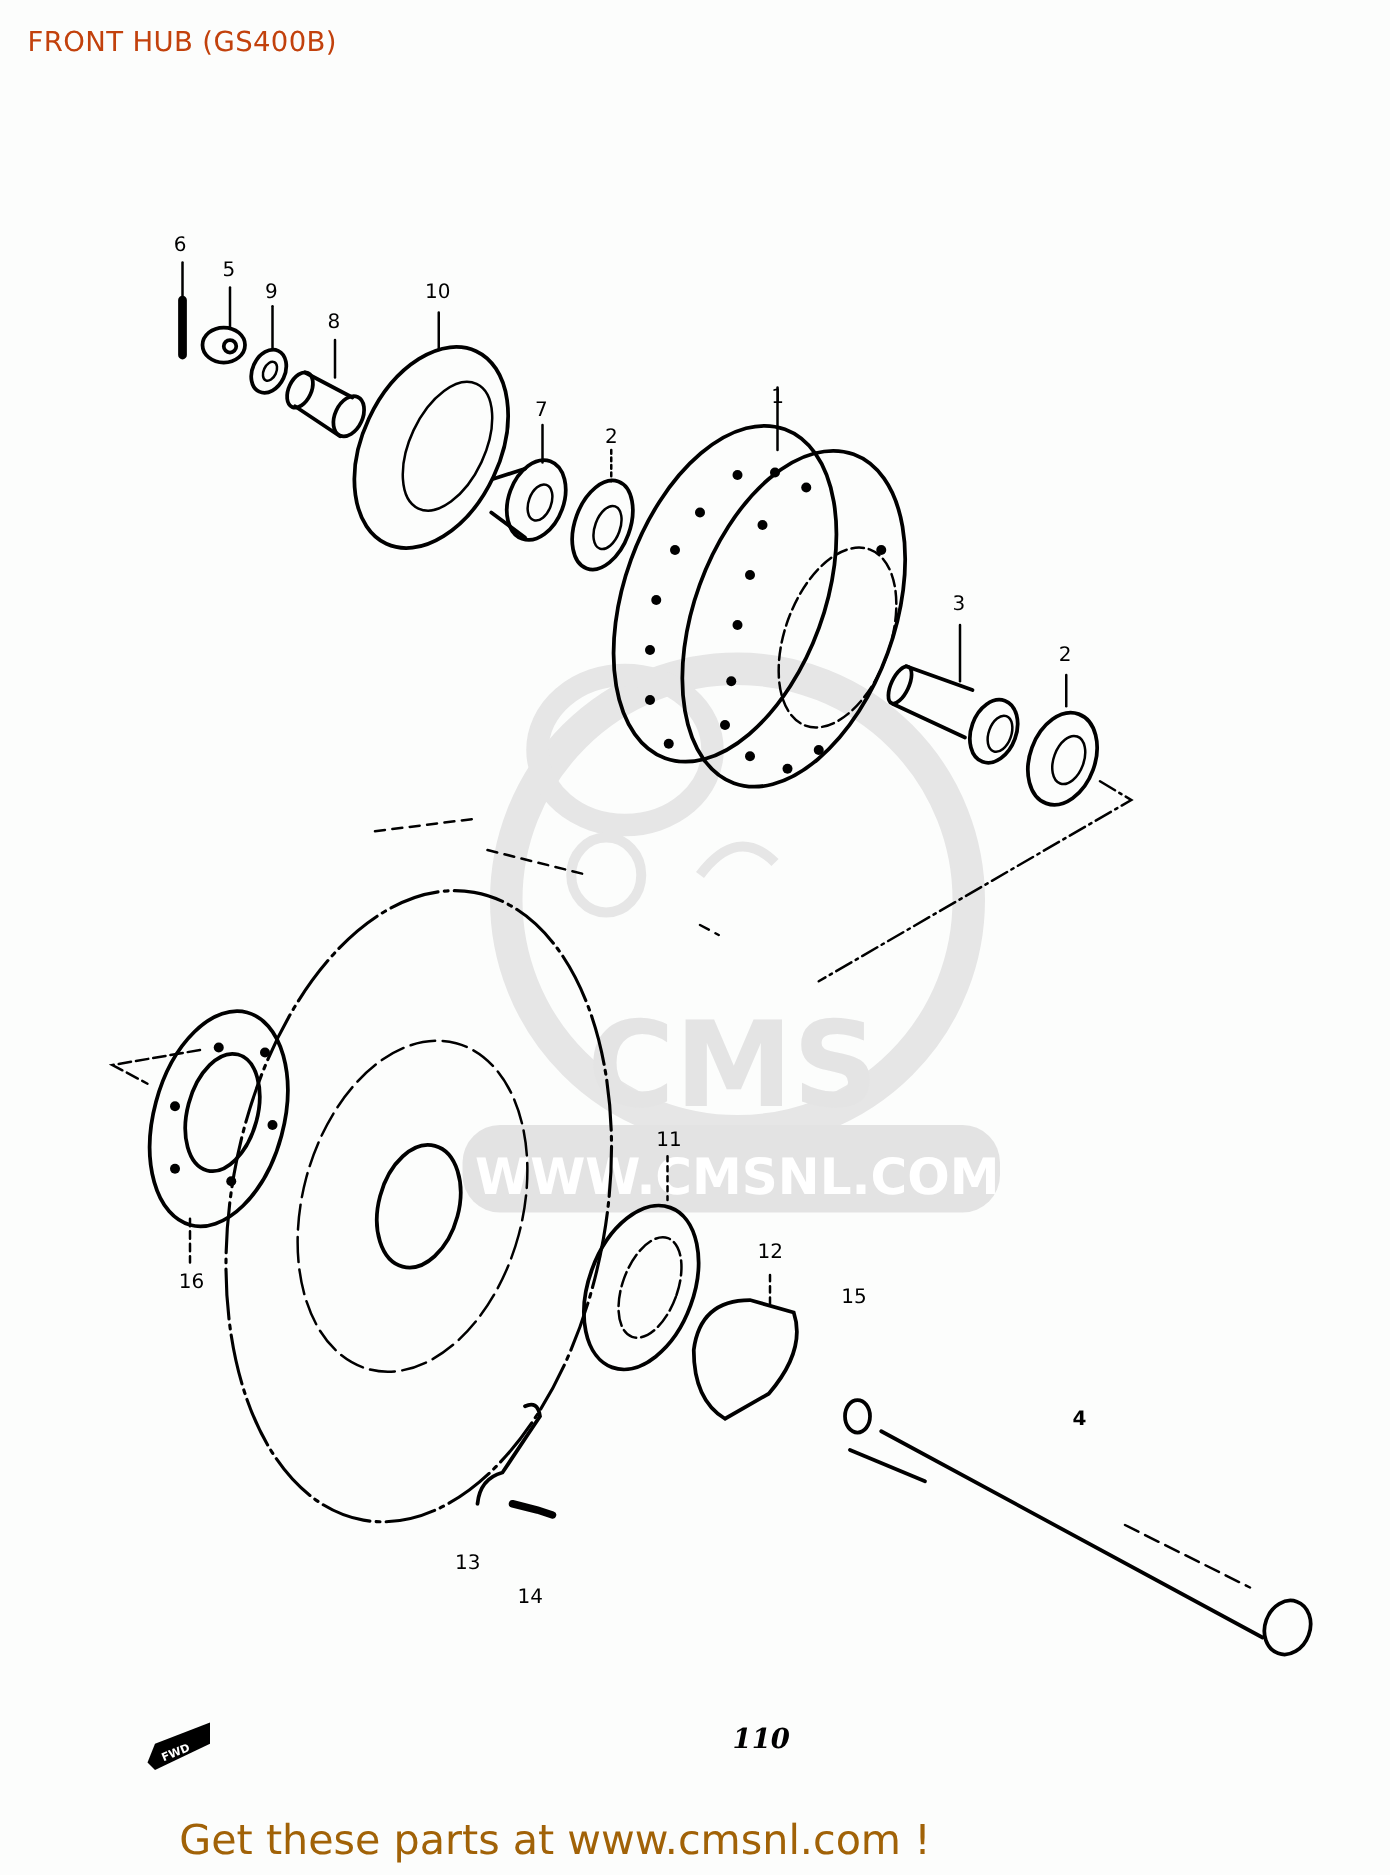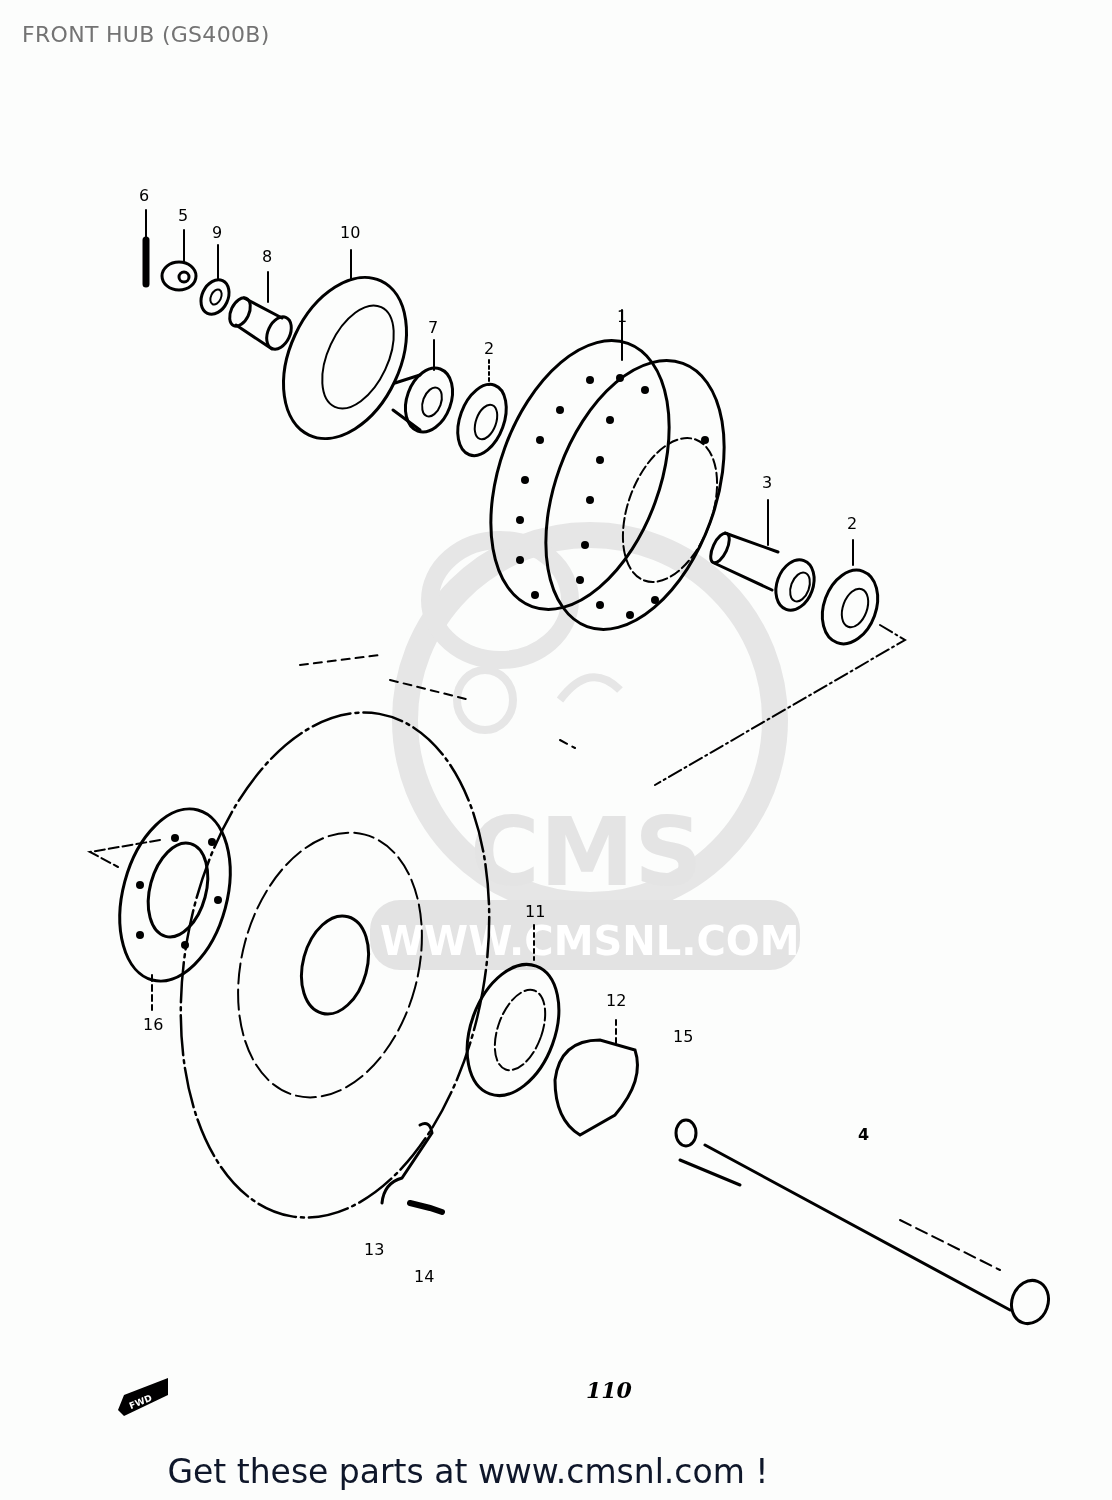--- a/index.html
+++ b/index.html
@@ -1,18 +1,18 @@
 <!DOCTYPE html>
 <html><head>
 <meta charset="utf-8">
 <style>
   html, body { margin:0; padding:0; background:#fcfdfc; }
   body { width:1112px; height:1500px; position:relative; overflow:hidden; font-family:"DejaVu Sans", sans-serif; }
-  .title { position:absolute; left:22px; top:22px; font-size:22px; color:#737373; letter-spacing:0.3px; }
-  .footer { position:absolute; left:0; width:888px; top:1452px; text-align:center; font-size:33px; color:#0f172a;margin-left:24px; }
+  .title { position:absolute; left:22px; top:22px; font-size:22px; color:#c2410c; letter-spacing:0.3px; }
+  .footer { position:absolute; left:0; width:888px; top:1452px; text-align:center; font-size:33px; color:#a16207; }
   svg.diagram { position:absolute; left:0; top:0; }
   .lbl { font-family:"DejaVu Sans", sans-serif; font-size:16px; fill:#000; }
   .wm { fill:#e3e3e3; }
   .wmtext { font-family:"DejaVu Sans", sans-serif; font-weight:bold; fill:#e4e4e4; }
 </style>
 </head>
 <body>
 
 <div class="title">FRONT HUB (GS400B)</div>
 

